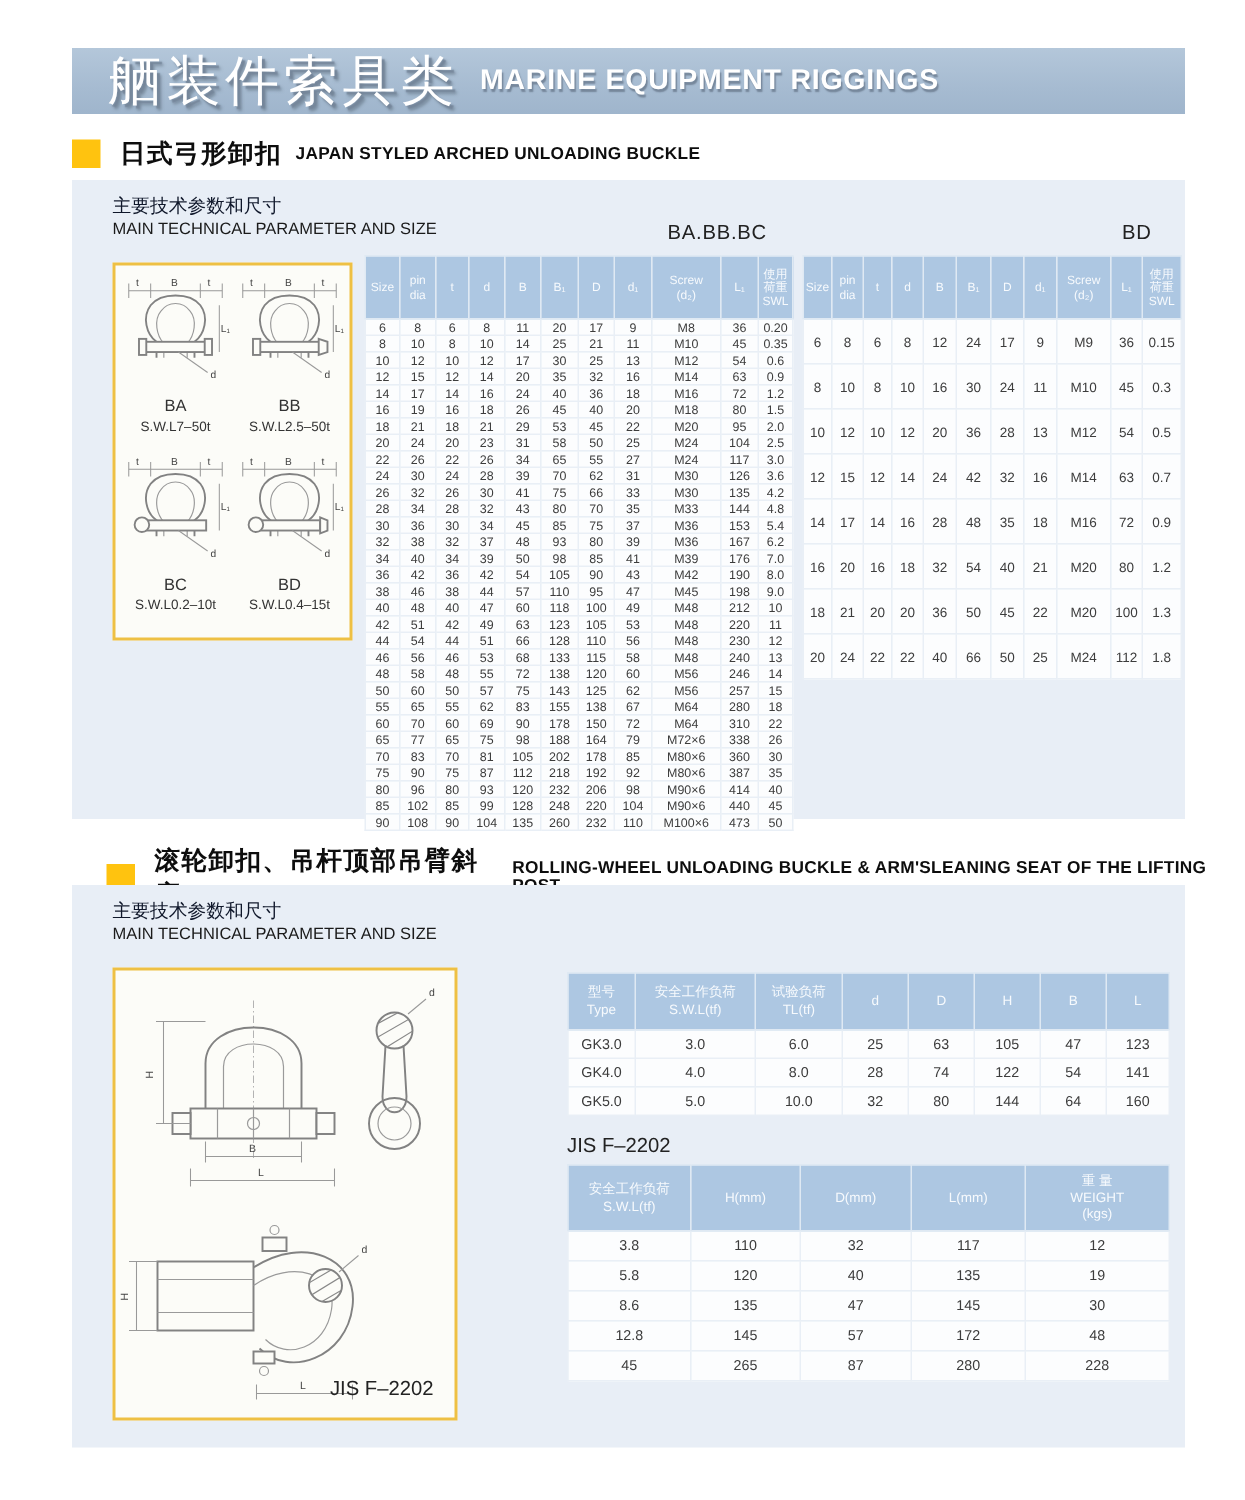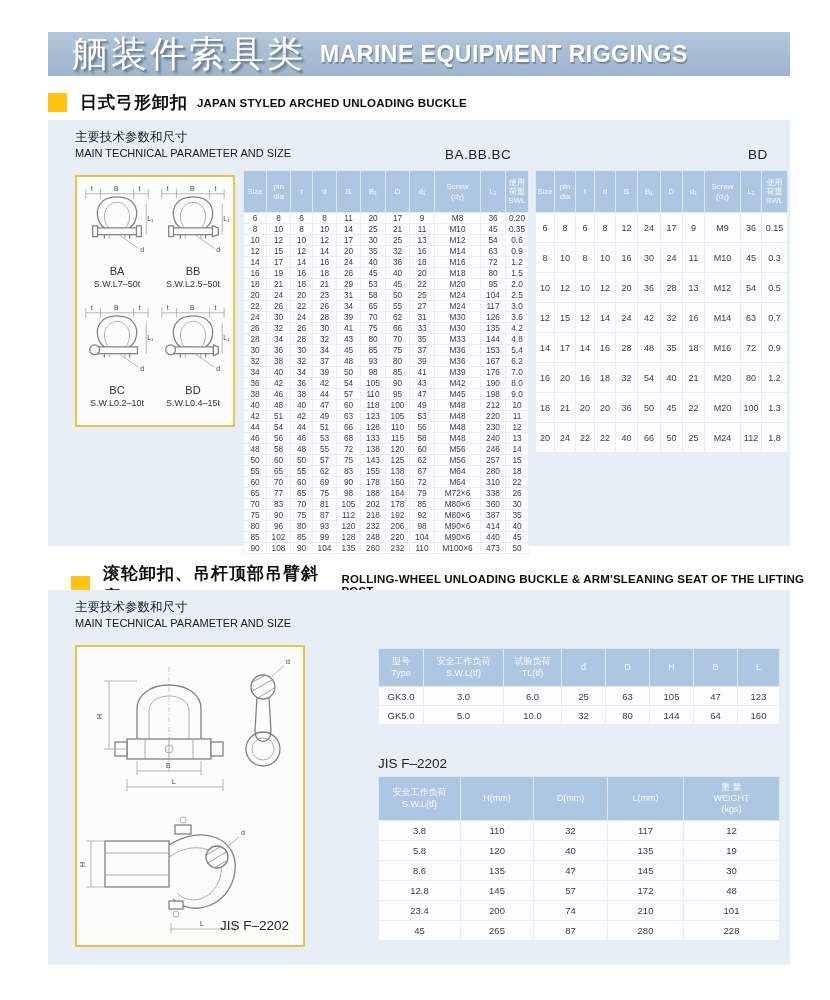--- a/index.html
+++ b/index.html
@@ -6,21 +6,21 @@
   html,body { width:830px; height:1000px; background:#ffffff;
     font-family:"Liberation Sans","DejaVu Sans",sans-serif; color:#222; }
   body { position:relative; overflow:hidden; }
 
   
   .banner { position:absolute; left:48px; top:32px; width:742px; height:44px;
     background:linear-gradient(180deg,#b4c7da 0%,#a6bbd1 60%,#9fb5cc 100%);
     display:flex; align-items:center; padding-left:24px; }
   .banner-zh { font-size:36px; font-weight:normal; color:#fff; letter-spacing:3px;
     text-shadow:2px 2px 1px #75869a, 3px 3px 2px rgba(90,105,120,.5); }
-  .banner-en { font-size:23px; font-weight:bold; color:#fff; margin-left:14px; letter-spacing:.5px;
+  .banner-en { font-size:19px; font-weight:bold; color:#fff; margin-left:14px; letter-spacing:.5px;
     text-shadow:1px 2px 1px #75869a; }
 
   
   .sec-head { position:absolute; left:48px; display:flex; align-items:center; }
   #sec1-head { top:91px; } #sec2-head { top:562px;margin-left:23px; }
   .bullet { width:19px; height:19px; background:#ffc30f; margin-right:13px; flex:none; }
   .sec-zh { font-size:17px; font-weight:bold; color:#0d0d0d; letter-spacing:1px; }
   .sec-en { font-size:11.5px; font-weight:bold; color:#0d0d0d; margin-left:9px; letter-spacing:.2px; }
 
   
@@ -887,20 +887,30 @@
           <td>GK3.0</td>
           <td>3.0</td>
           <td>6.0</td>
           <td>25</td>
           <td>63</td>
           <td>105</td>
           <td>47</td>
           <td>123</td>
         </tr>
         <tr>
+          <td>GK4.0</td>
+          <td>4.0</td>
+          <td>8.0</td>
+          <td>28</td>
+          <td>74</td>
+          <td>122</td>
+          <td>54</td>
+          <td>141</td>
+        </tr>
+        <tr>
           <td>GK5.0</td>
           <td>5.0</td>
           <td>10.0</td>
           <td>32</td>
           <td>80</td>
           <td>144</td>
           <td>64</td>
           <td>160</td>
         </tr>
       </tbody>
@@ -944,27 +954,20 @@
           <td>30</td>
         </tr>
         <tr>
           <td>12.8</td>
           <td>145</td>
           <td>57</td>
           <td>172</td>
           <td>48</td>
         </tr>
         <tr>
-          <td>23.4</td>
-          <td>200</td>
-          <td>74</td>
-          <td>210</td>
-          <td>101</td>
-        </tr>
-        <tr>
           <td>45</td>
           <td>265</td>
           <td>87</td>
           <td>280</td>
           <td>228</td>
         </tr>
       </tbody>
   </table>
 </div>
 

